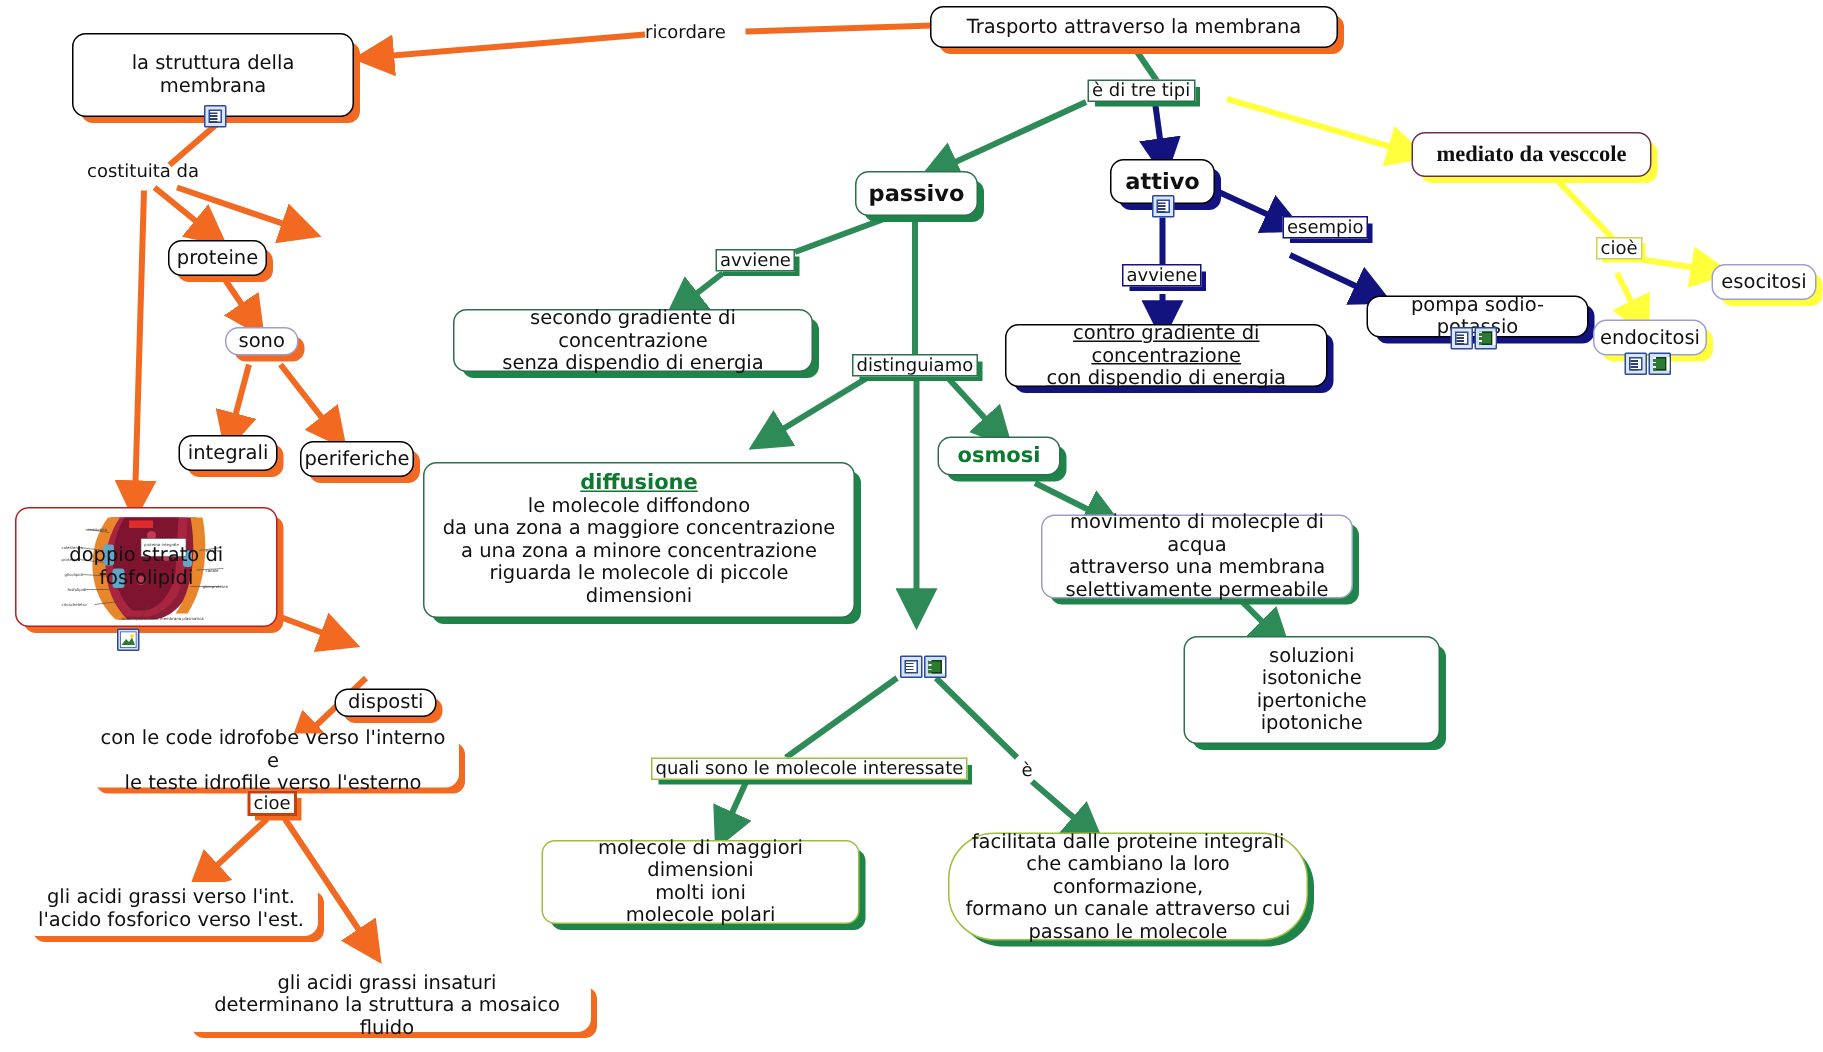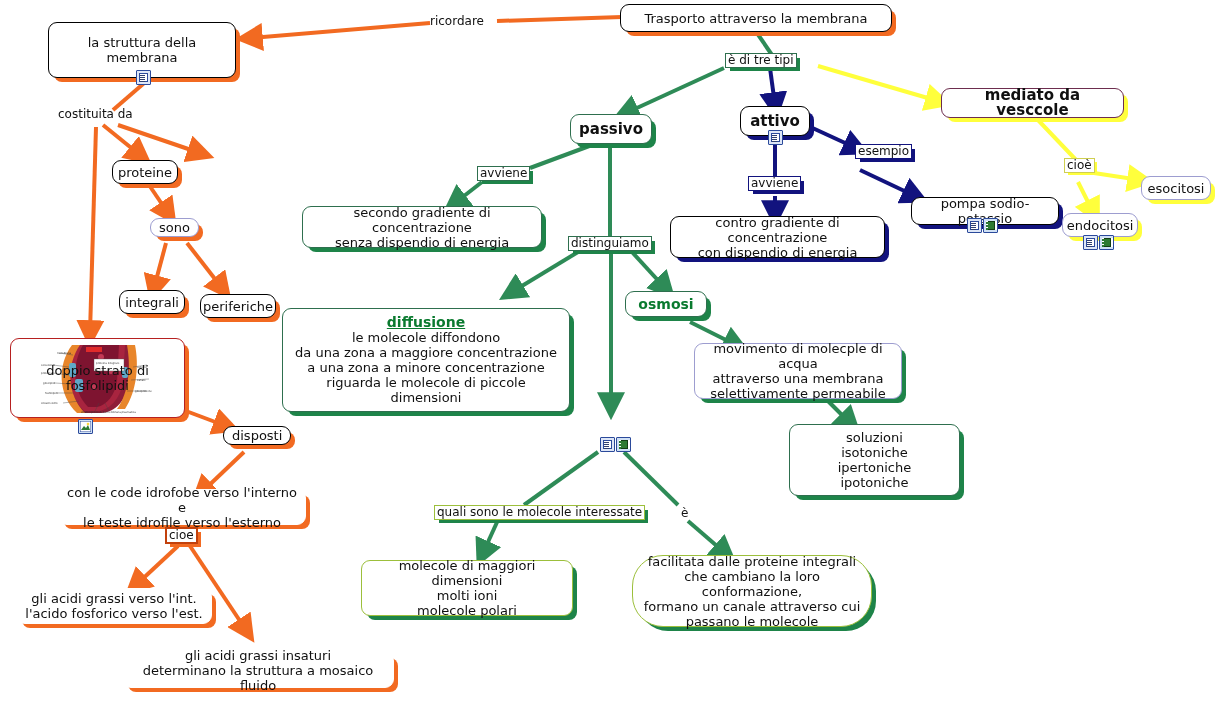--- a/index.html
+++ b/index.html
@@ -46,21 +46,21 @@
     white-space:nowrap;z-index:8;text-align:center;
   }
   .lbl.b-green{border:1px solid #2e6f4e;box-shadow:4px 4px 0 -1px #1e8449;}
   .lbl.b-navy {border:1px solid #12137e;box-shadow:4px 4px 0 -1px #12137e;}
   .lbl.b-olive{border:1px solid #9cbf3b;box-shadow:4px 4px 0 -1px #1e8449;}
   .lbl.b-orange{border:2px solid #c2410c;box-shadow:4px 4px 0 -1px #f26a21;}
   .lbl.b-yellow{border:1px solid #cfcf50;box-shadow:3px 3px 0 -1px #ffff3c;}
   .lbl.plain{border:none;box-shadow:none;background:transparent;}
   .lbl.o-pill{
     background:#fff;border:1px solid #000;border-radius:9px;
-    box-shadow:5px 5px 0 -1px #f26a21;padding:2px 8px;font-size:13px;
+    box-shadow:5px 5px 0 -1px #f26a21;padding:2px 8px;font-size:13px;margin-top:33px;
   }
   .lbl.lav-pill{
     background:#fff;border:1px solid #9d9dd0;border-radius:9px;
     box-shadow:5px 5px 0 -1px #f26a21;padding:2px 8px;font-size:13px;
   }
 
   
   .icons{position:absolute;display:flex;gap:1px;z-index:12;}
   .ic{width:15px;height:15px;border:1px solid #2b4a9b;background:#dde6f7;
       box-sizing:border-box;position:relative;border-radius:1px;}
@@ -313,31 +313,31 @@
     <span>passivo</span>
   </div>
 
   <div class="node bd-black sh-navy big" style="left:740px;top:106px;width:70px;height:30px;">
     <span>attivo</span>
   </div>
   <div class="icons" style="left:768px;top:130px;">
     <span class="ic note"></span>
   </div>
 
-  <div class="node bd-plum sh-yellow big" style="left:941px;top:88px;width:183px;height:30px;">
+  <div class="node bd-plum sh-yellow big" style="left:941px;top:88px;width:160px;height:30px;font-family:Liberation Serif, serif;">
     <span>mediato da vesccole</span>
   </div>
 
   <div class="node bd-green sh-green" style="left:302px;top:206px;width:240px;height:42px;">
     <span style="white-space:pre-line;">secondo gradiente di concentrazione
 senza dispendio di energia</span>
   </div>
 
   <div class="node bd-black sh-navy" style="left:670px;top:216px;width:215px;height:42px;">
-    <span style="white-space:pre-line;">contro gradiente di concentrazione
+    <span style="white-space:pre-line;text-decoration:underline;">contro gradiente di concentrazione
 con dispendio di energia</span>
   </div>
 
   <div class="node bd-black sh-navy" style="left:911px;top:197px;width:148px;height:28px;">
     <span>pompa sodio-potassio</span>
   </div>
   <div class="icons" style="left:967px;top:218px;">
     <span class="ic note"></span>
     <span class="ic film"></span>
   </div>

